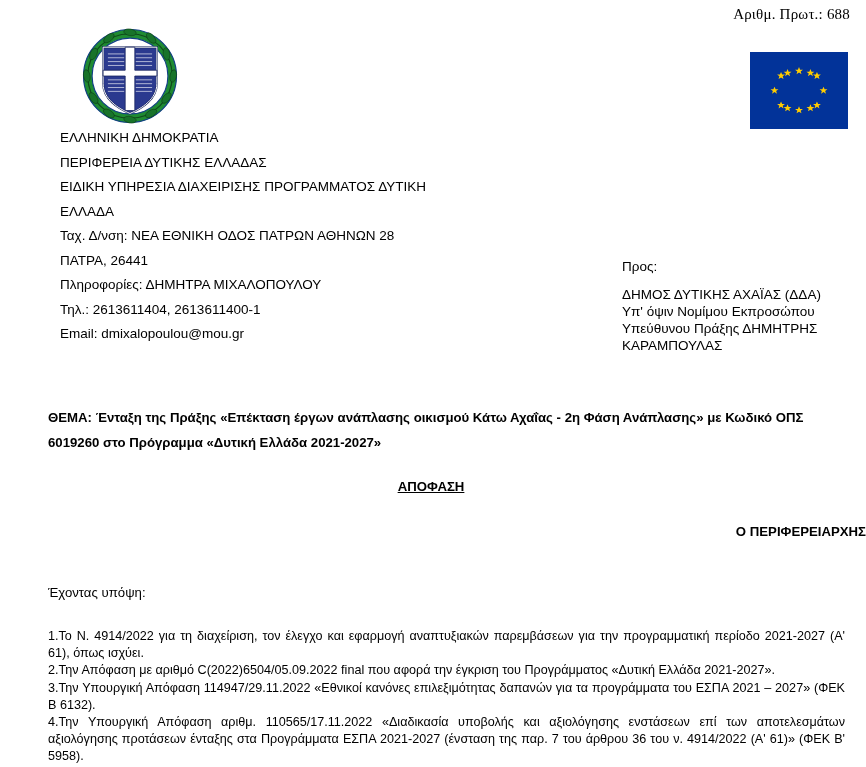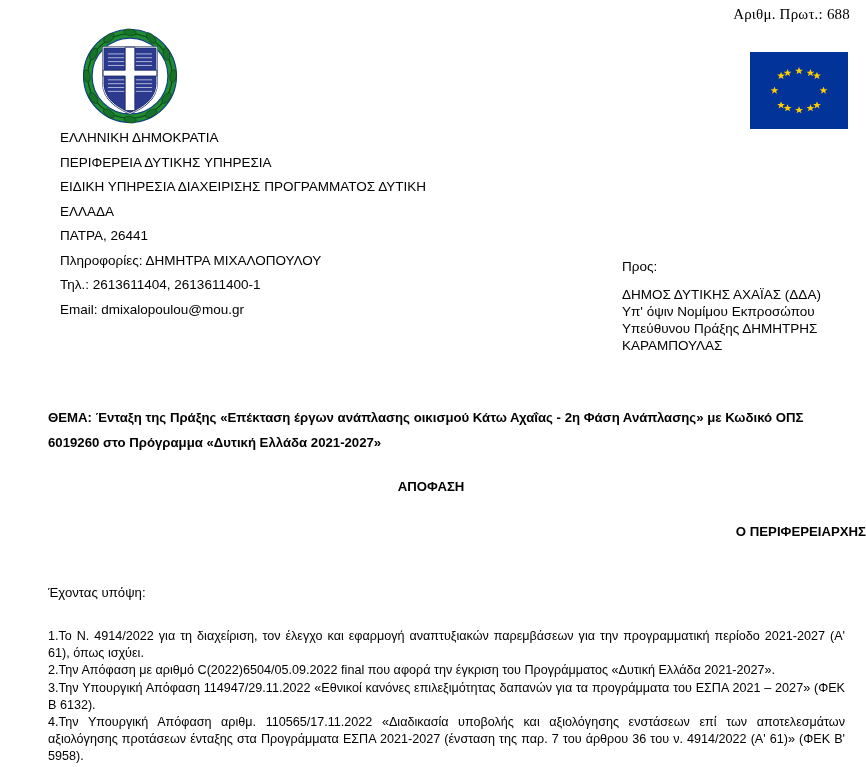--- a/index.html
+++ b/index.html
@@ -108,20 +108,21 @@
   .decision-title {
     position: absolute;
     left: 0;
     top: 479px;
     width: 866px;
     text-align: center;
     font-size: 13.2px;
     font-weight: bold;
   }
   .decision-title .underlined {
+    text-decoration: underline;
     padding-right: 4px;
   }
   .decision-subtitle {
     position: absolute;
     left: 0;
     top: 524px;
     width: 866px;
     text-align: right;
     font-size: 13.2px;
     font-weight: bold;
@@ -248,23 +249,24 @@
           </g>
         <g transform="translate(46,61.5) scale(0.78)">
             <polygon points="0,-6 1.76,-1.85 6.2,-1.85 2.6,0.9 3.9,5.1 0,2.5 -3.9,5.1 -2.6,0.9 -6.2,-1.85 -1.76,-1.85"></polygon>
           </g>
       </g>
     </svg>
   </div>
 
   <div class="issuer-block">
     <span class="line">ΕΛΛΗΝΙΚΗ ΔΗΜΟΚΡΑΤΙΑ</span>
-    <span class="line">ΠΕΡΙΦΕΡΕΙΑ ΔΥΤΙΚΗΣ ΥΠΗΡΕΣΙΑ</span>
+    <span class="line">ΠΕΡΙΦΕΡΕΙΑ ΔΥΤΙΚΗΣ ΕΛΛΑΔΑΣ</span>
     <span class="line">ΕΙΔΙΚΗ ΥΠΗΡΕΣΙΑ ΔΙΑΧΕΙΡΙΣΗΣ ΠΡΟΓΡΑΜΜΑΤΟΣ ΔΥΤΙΚΗ</span>
     <span class="line">ΕΛΛΑΔΑ</span>
+    <span class="line">Ταχ. Δ/νση: ΝΕΑ ΕΘΝΙΚΗ ΟΔΟΣ ΠΑΤΡΩΝ ΑΘΗΝΩΝ 28</span>
     <span class="line">ΠΑΤΡΑ, 26441</span>
     <span class="line">Πληροφορίες: ΔΗΜΗΤΡΑ ΜΙΧΑΛΟΠΟΥΛΟΥ</span>
     <span class="line">Τηλ.: 2613611404, 2613611400-1</span>
     <span class="line">Email: dmixalopoulou@mou.gr</span>
   </div>
 
   <div class="recipient-block">
     <span class="to-label">Προς:</span>
     <span class="to-lines">
       <span>ΔΗΜΟΣ ΔΥΤΙΚΗΣ ΑΧΑΪΑΣ (ΔΔΑ)</span>

